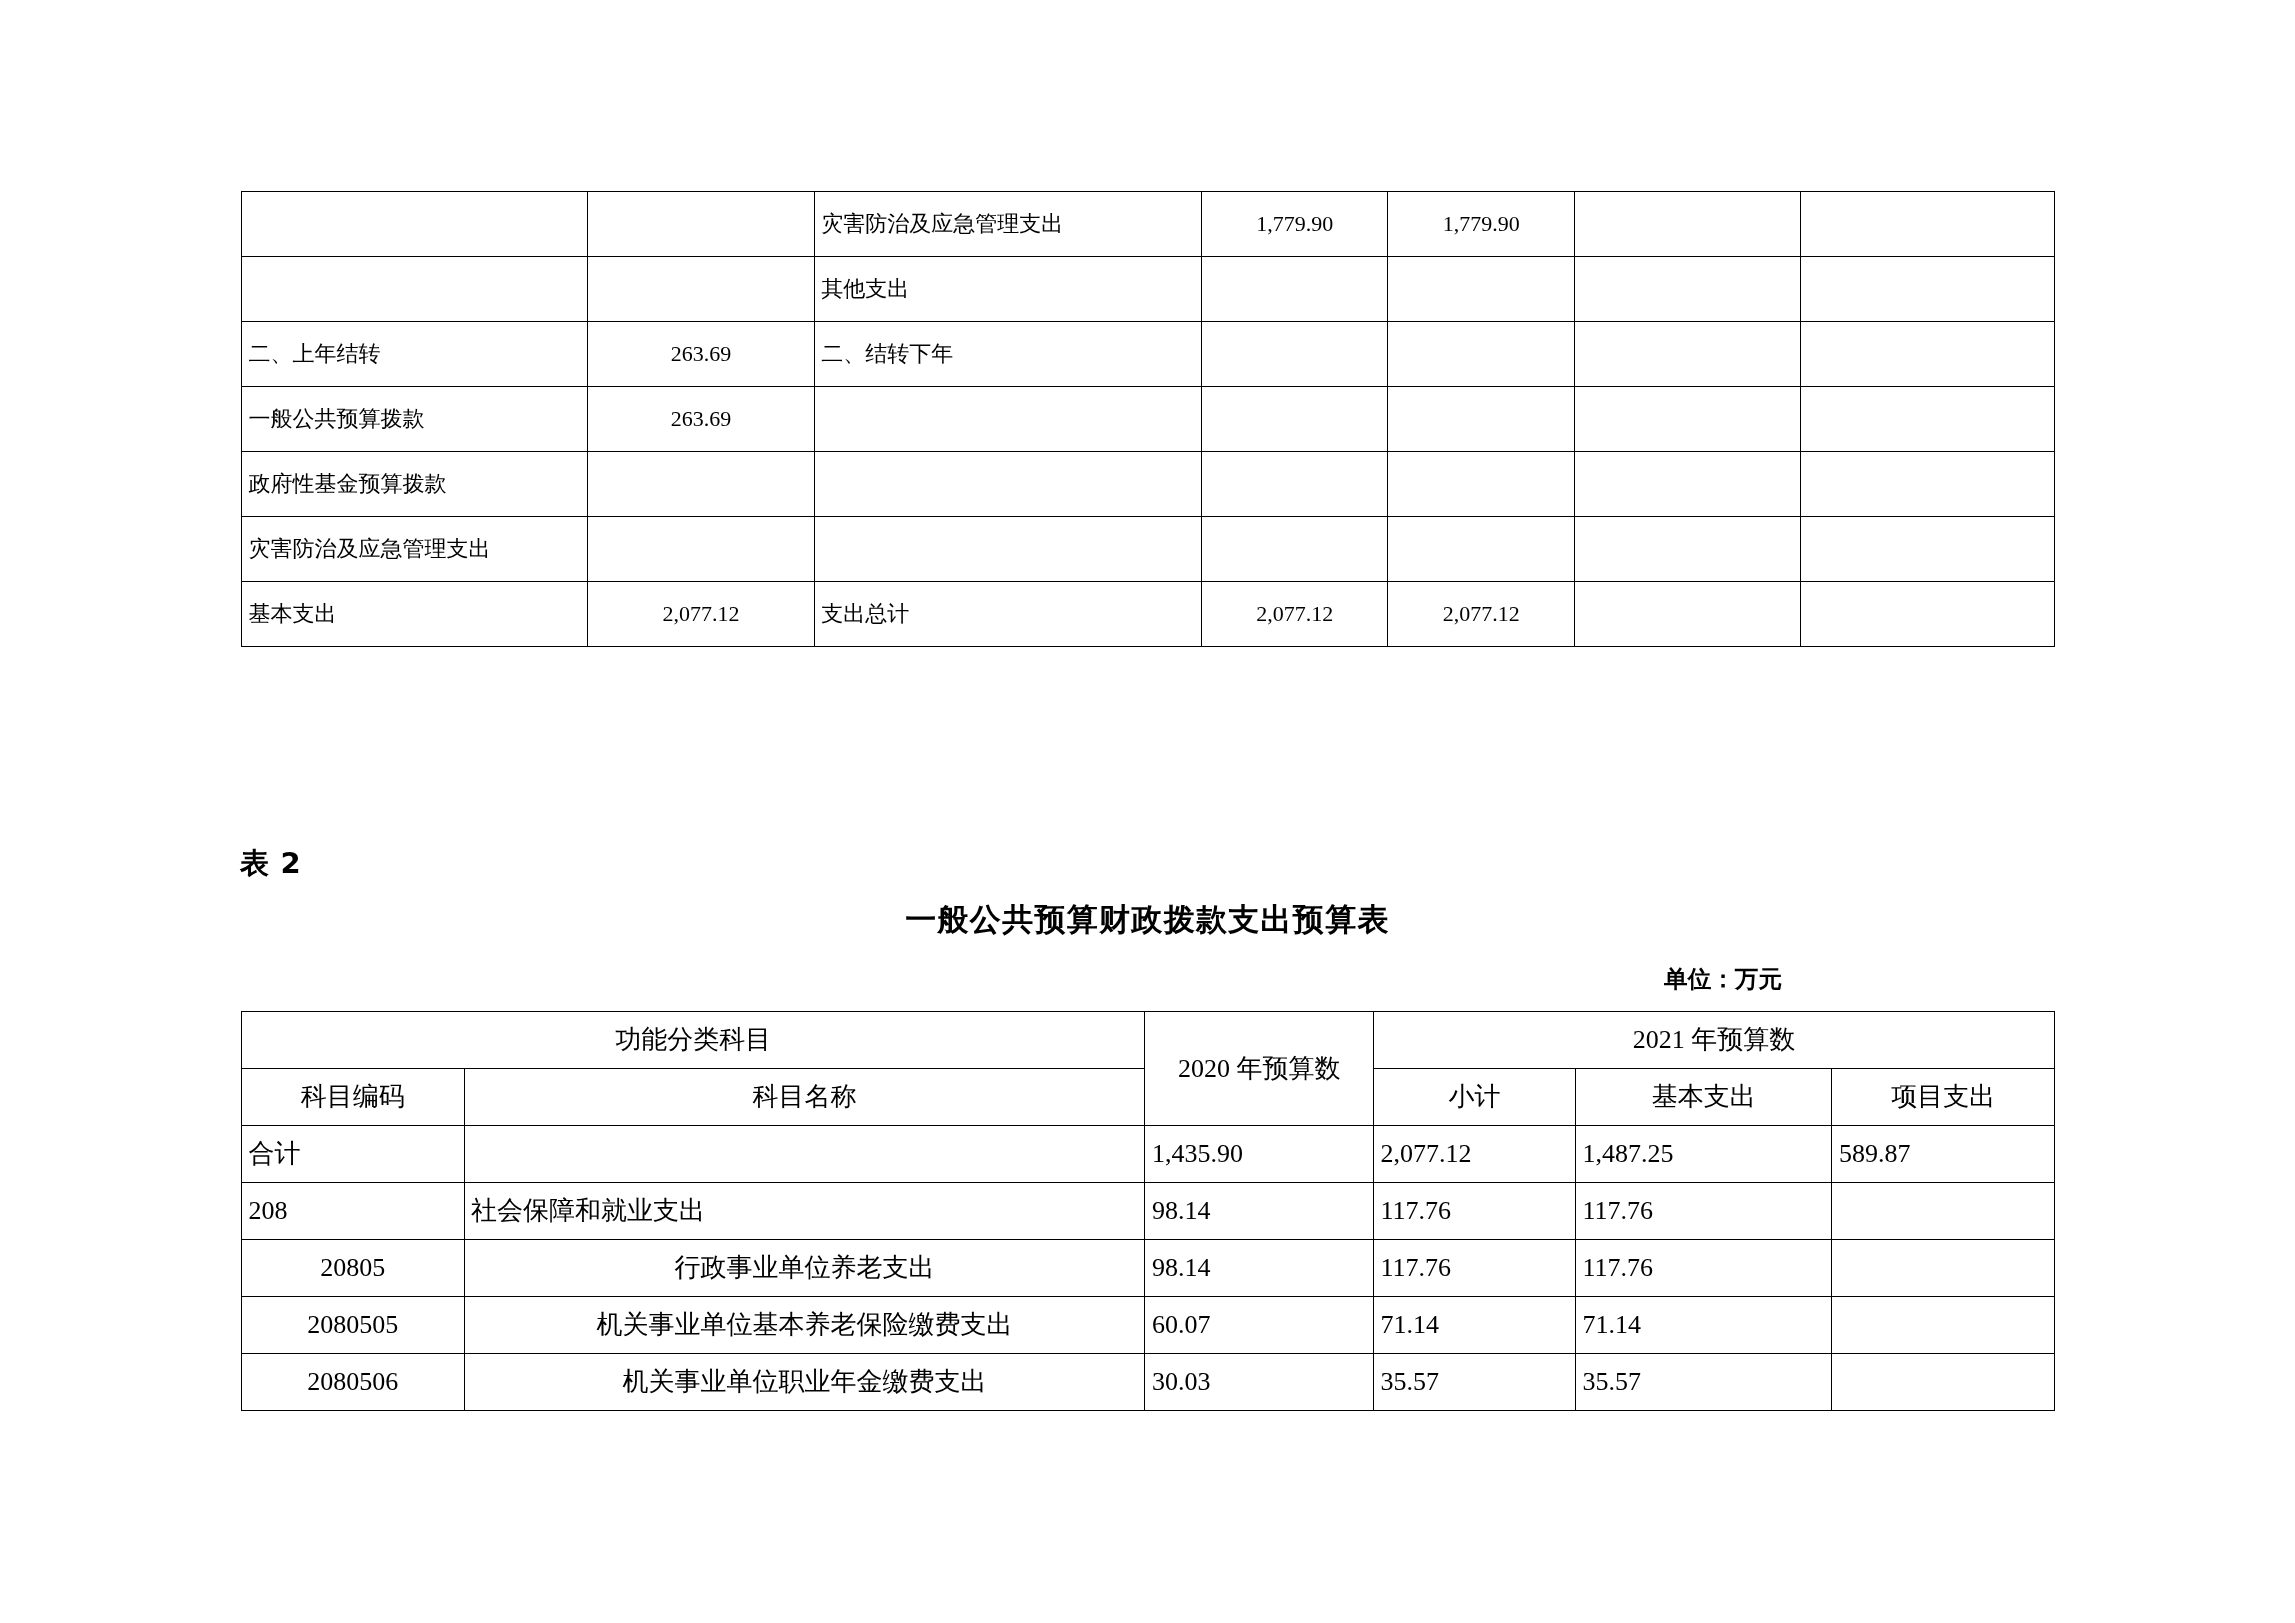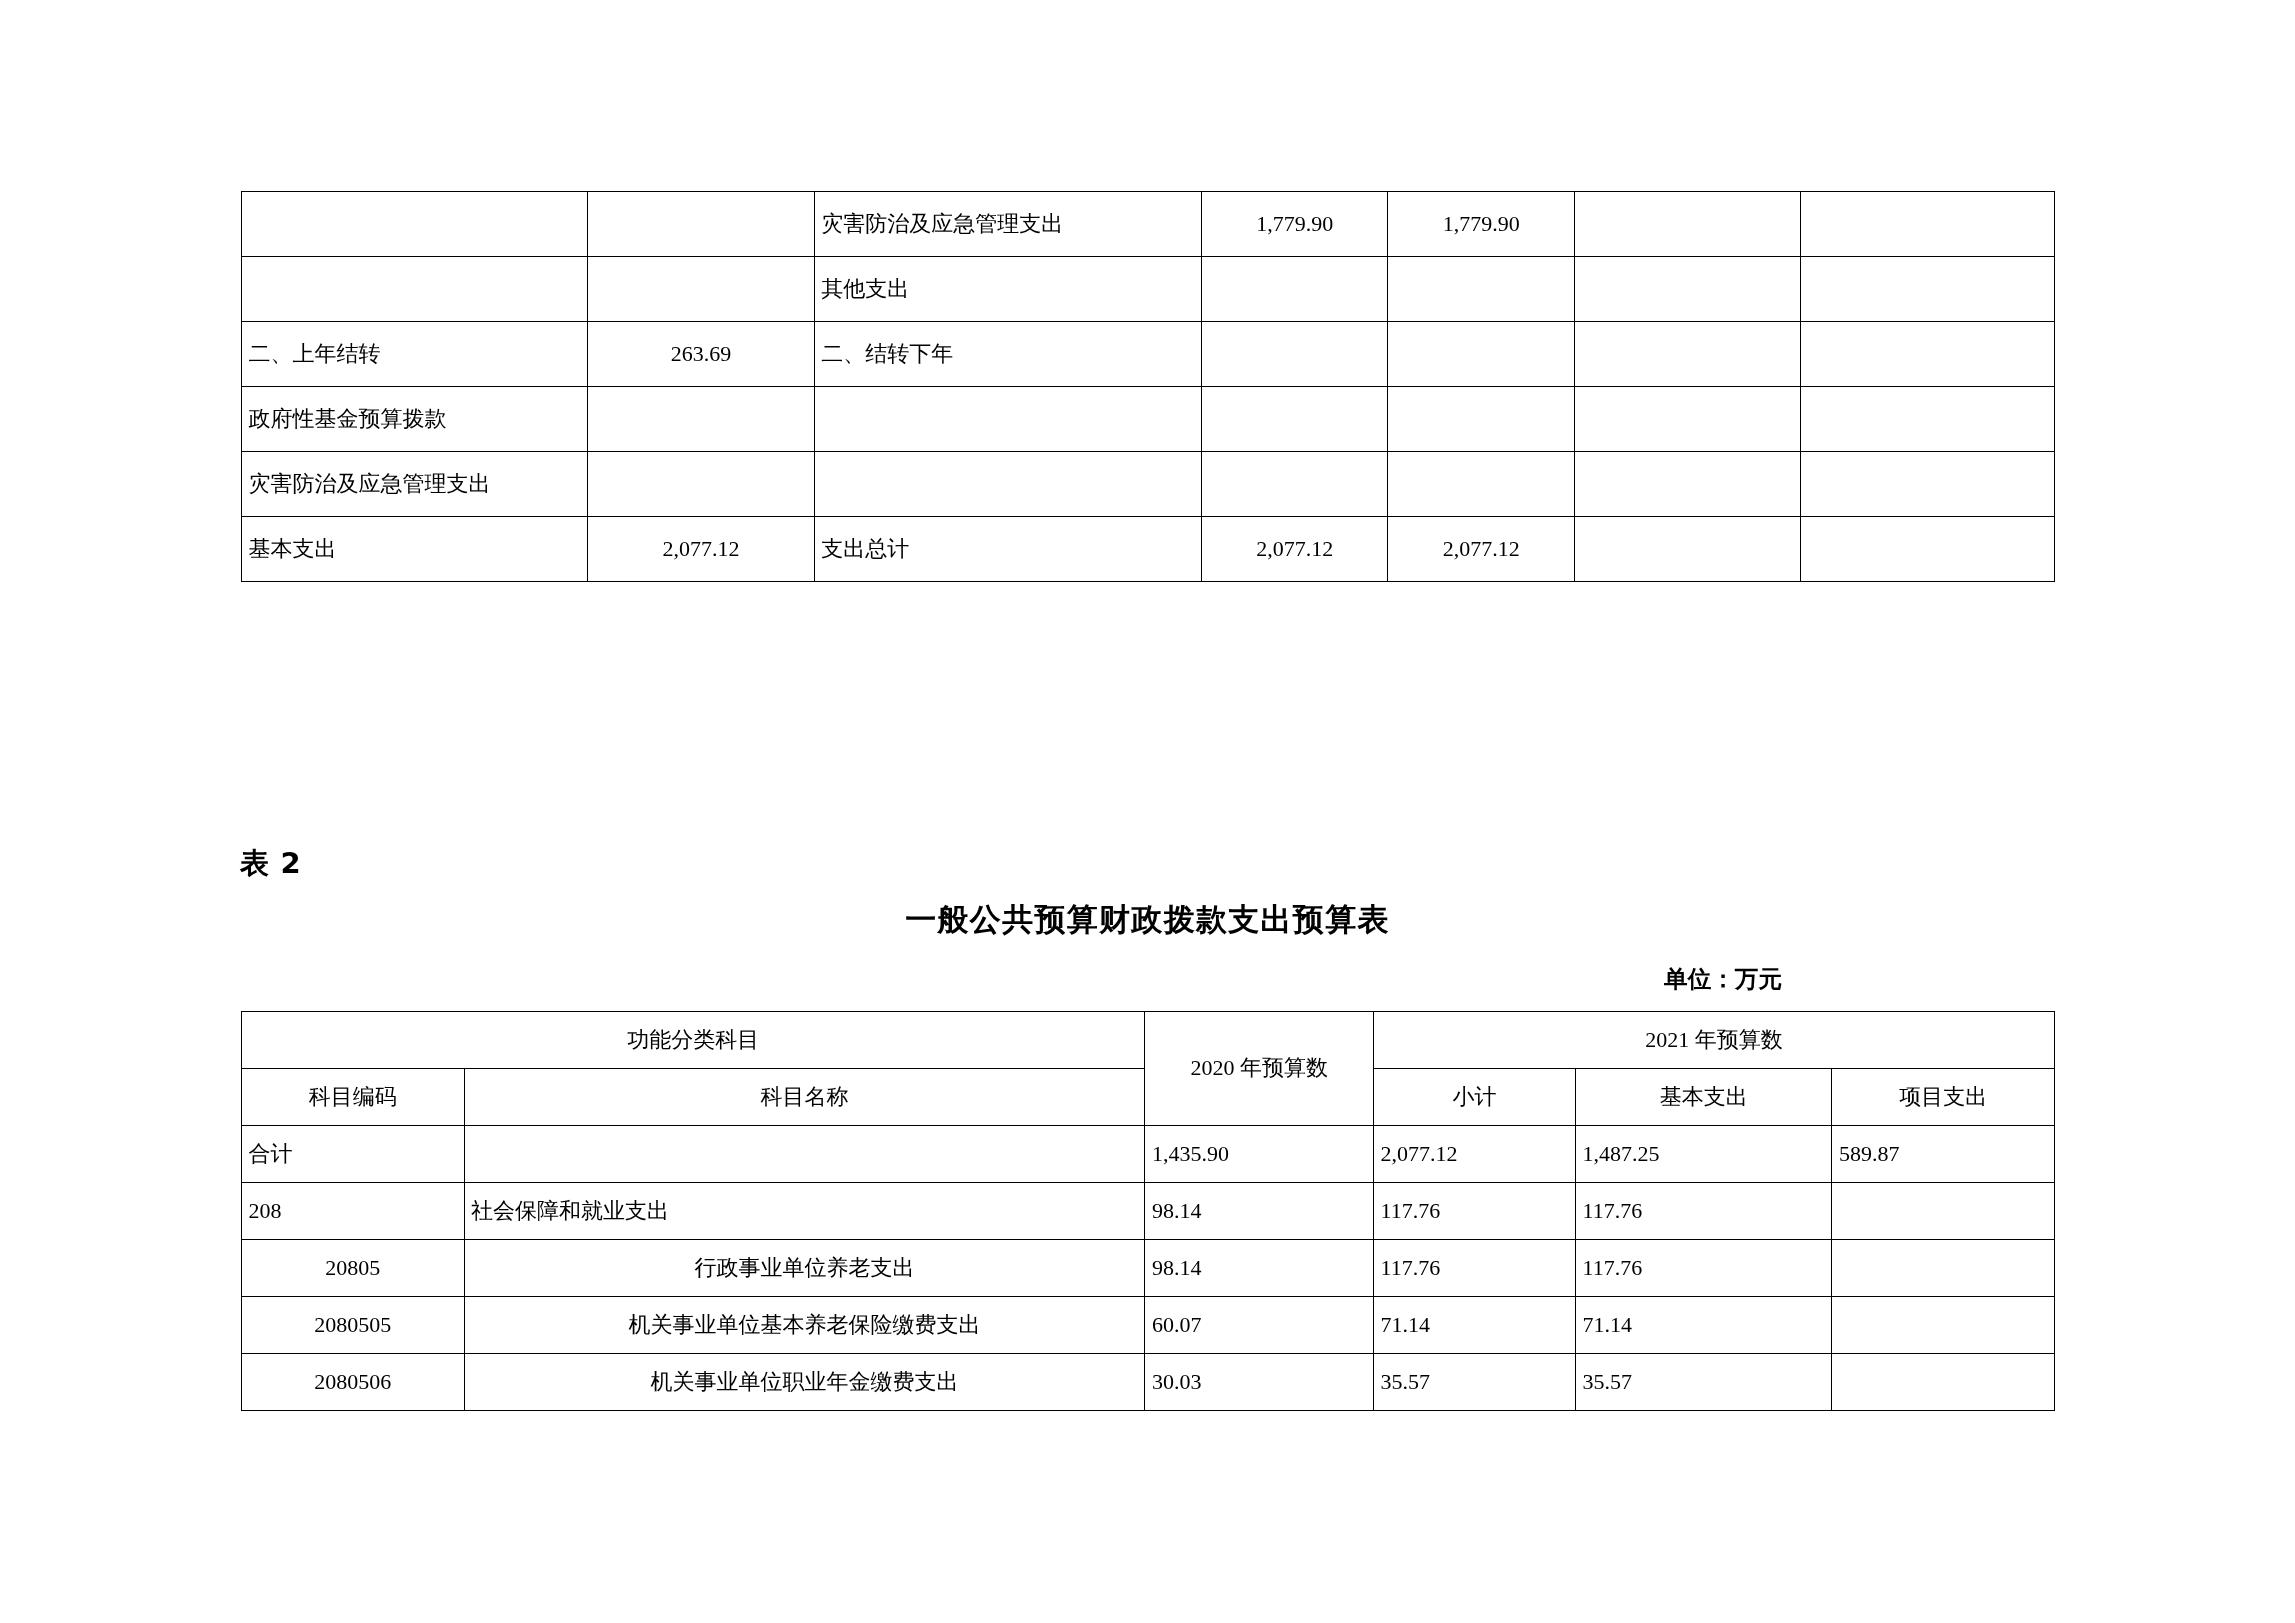--- a/index.html
+++ b/index.html
@@ -103,21 +103,21 @@
     position: absolute;
     left: 241px;
     top: 1011px;
     width: 1814px;
   }
   #table2 {
     width: 1814px;
   }
   #table2 td, #table2 th {
     height: 56px;
-    font-size: 22px;
+    font-size: 26px;
   }
   .t2-c0 { width: 216px; }
   .t2-c1 { width: 661px; }
   .t2-c2 { width: 222px; }
   .t2-c3 { width: 196px; }
   .t2-c4 { width: 249px; }
   .t2-c5 { width: 216px; }
 
   .hdr { text-align: center; }
   .indent1 { padding-left: 39px; }
@@ -163,20 +163,29 @@
         <tr>
           <td class="txt">二、上年结转</td>
           <td class="num">263.69</td>
           <td class="txt">二、结转下年</td>
           <td class="num"></td>
           <td class="num"></td>
           <td class="num"></td>
           <td class="num"></td>
         </tr>
         <tr>
+          <td class="txt">一般公共预算拨款</td>
+          <td class="num">263.69</td>
+          <td class="txt"></td>
+          <td class="num"></td>
+          <td class="num"></td>
+          <td class="num"></td>
+          <td class="num"></td>
+        </tr>
+        <tr>
           <td class="txt">政府性基金预算拨款</td>
           <td class="num"></td>
           <td class="txt"></td>
           <td class="num"></td>
           <td class="num"></td>
           <td class="num"></td>
           <td class="num"></td>
         </tr>
         <tr>
           <td class="txt">灾害防治及应急管理支出</td>

